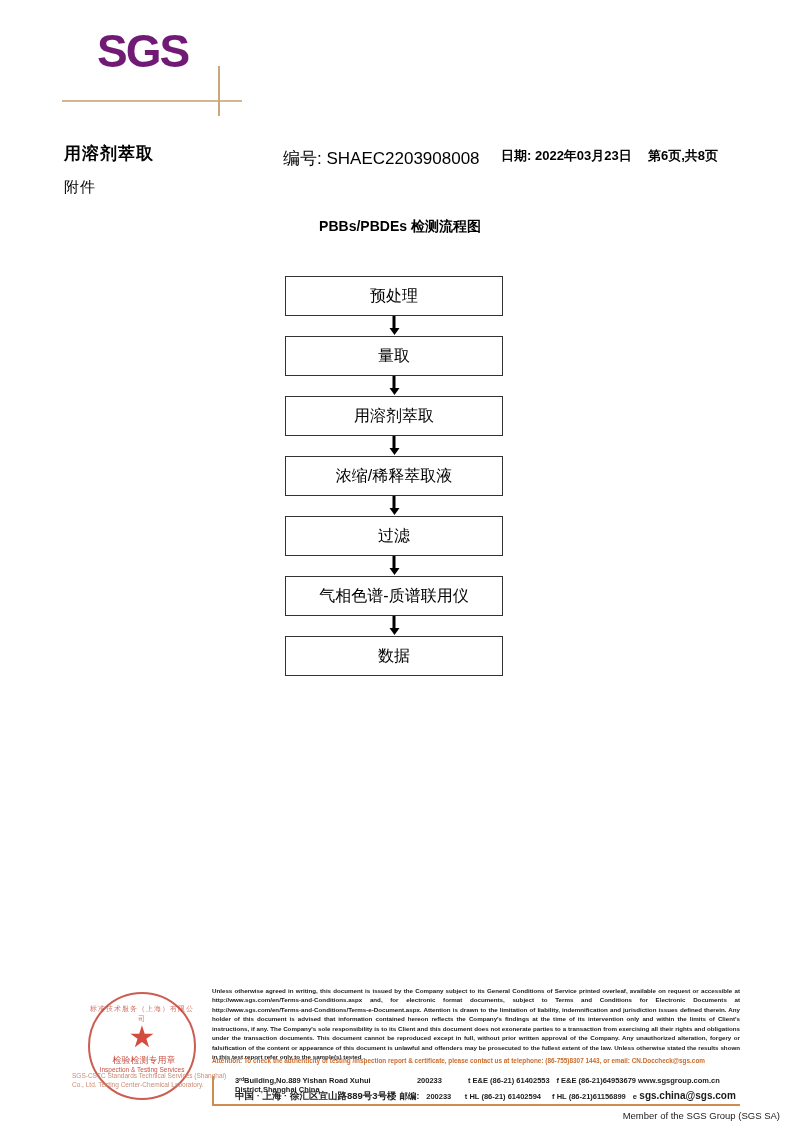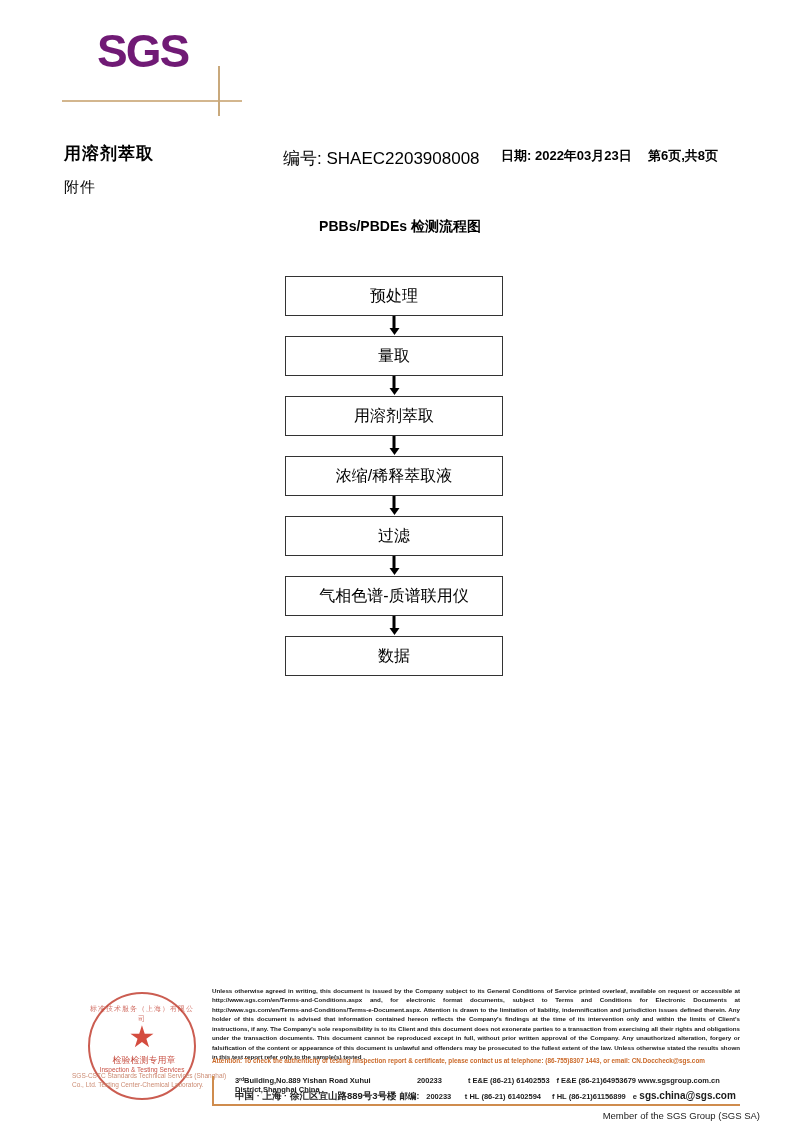--- a/index.html
+++ b/index.html
@@ -290,20 +290,21 @@
     background: #cf8c4e;
   }
   .member {
     position: absolute;
     left: 0;
     top: 1110px;
     width: 760px;
     text-align: right;
     font-size: 9.5px;
     color: #1a1a1a;
+    padding-left: 20px;
   }
 </style>
 </head>
 <body>
 
 <div id="page">
 
   <div class="logo-wrap">
     <div class="logo-rule-h"></div>
     <div class="logo-rule-v"></div>

